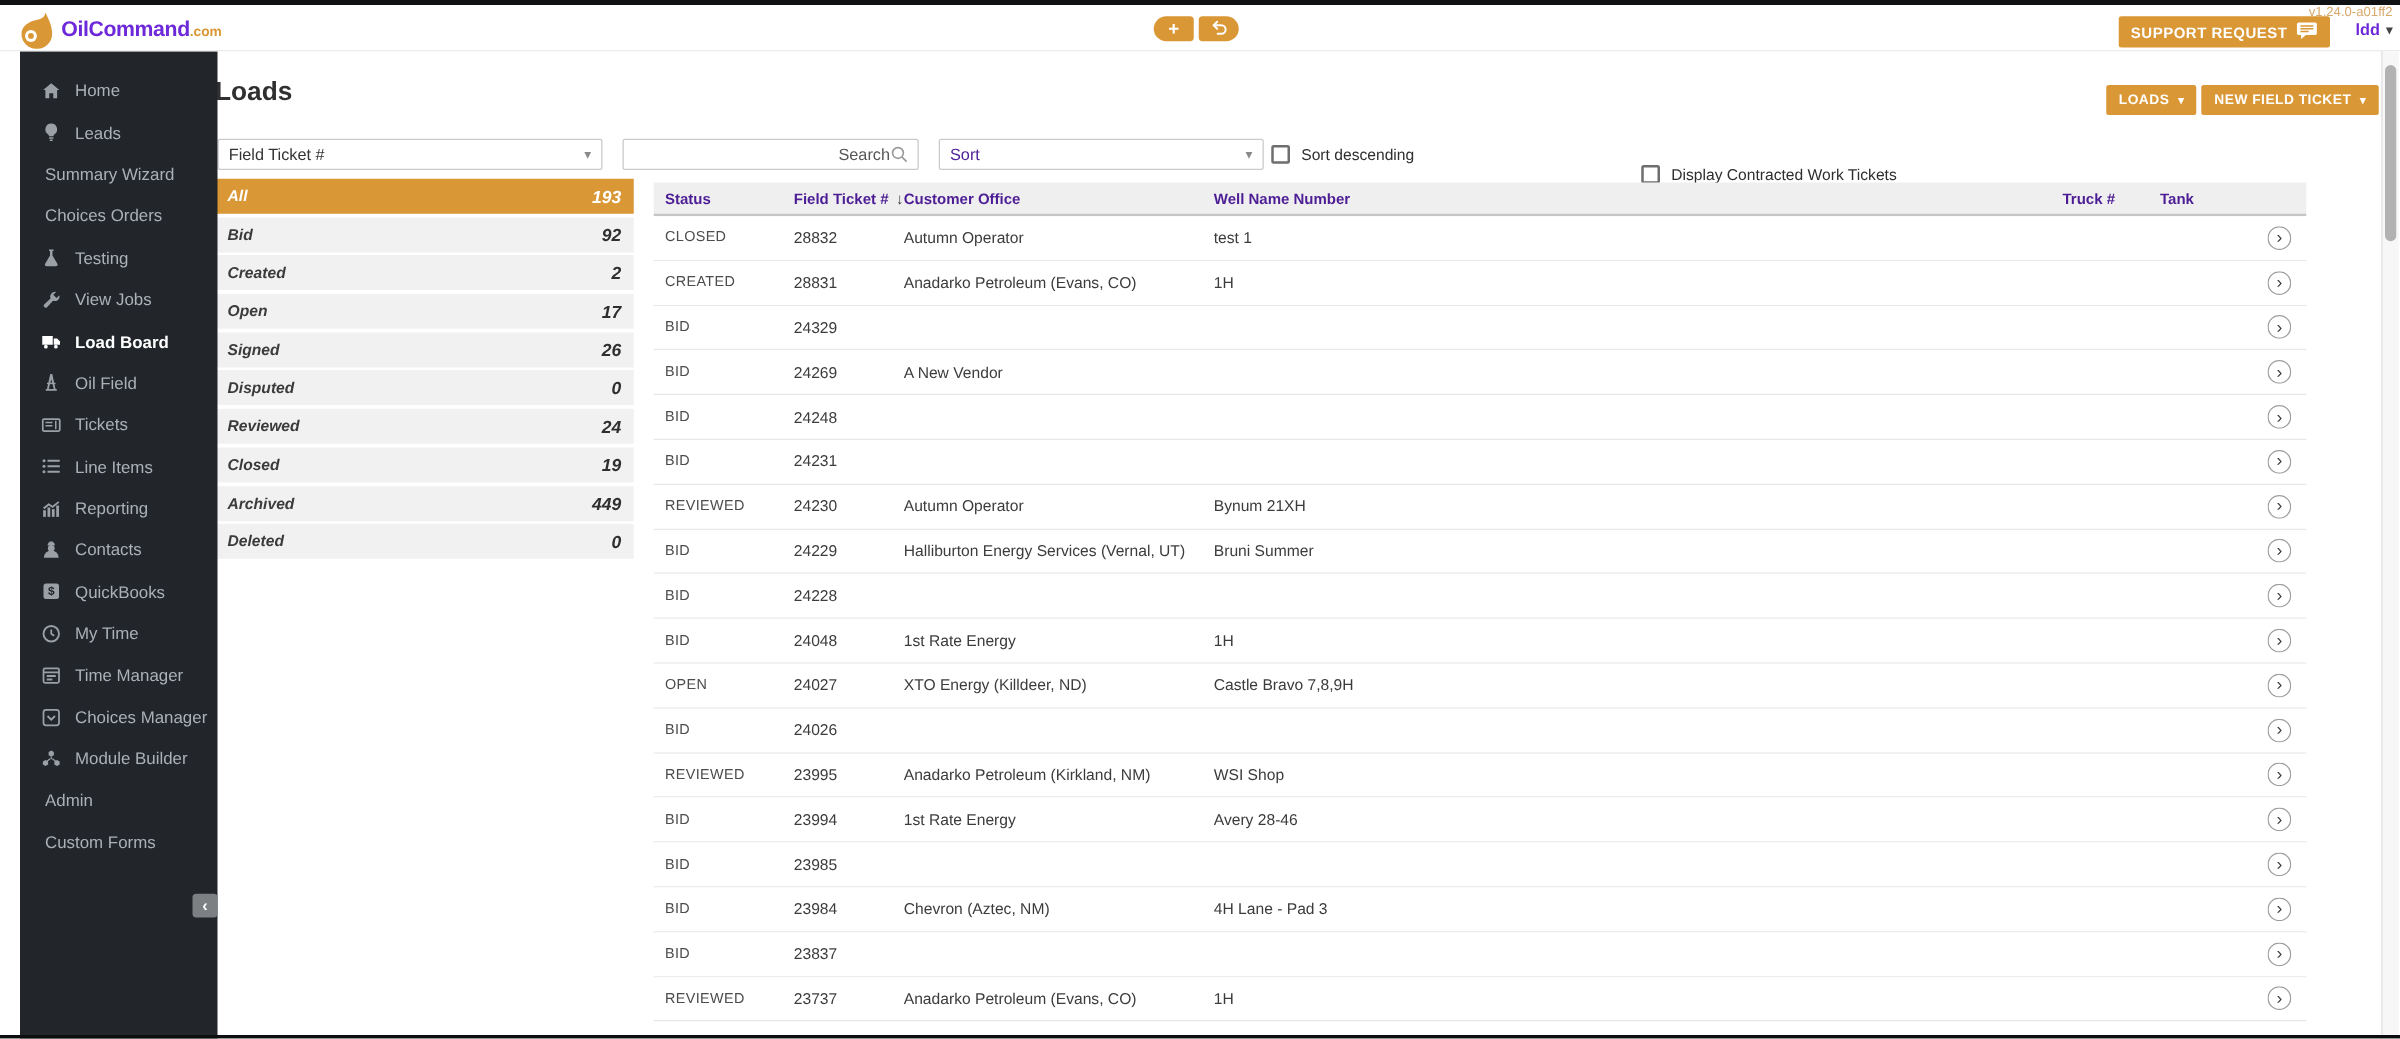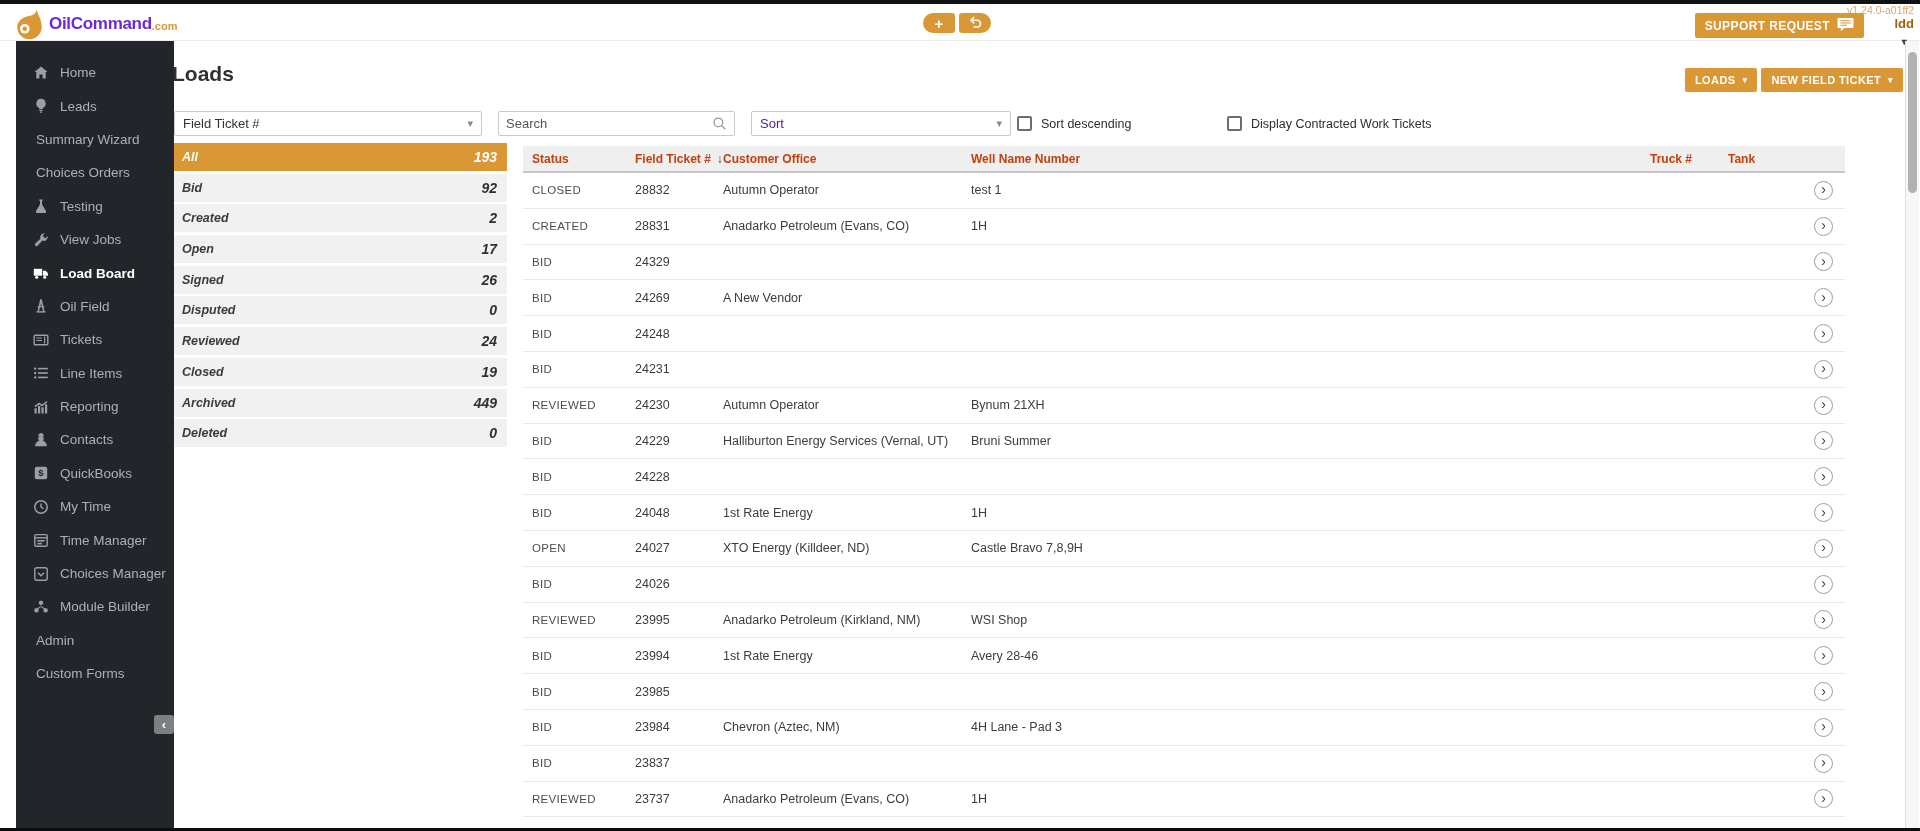--- a/index.html
+++ b/index.html
@@ -18,21 +18,21 @@
   .pill-btn { width:32px; height:20px; background:var(--accent); border:none; color:#fff;
               display:flex; align-items:center; justify-content:center; cursor:pointer; }
   .pill-btn.left { border-radius:10px 3px 3px 10px; font-size:15px; font-weight:bold; line-height:1; }
   .pill-btn.right { border-radius:3px 10px 10px 3px; }
   .version { position:absolute; right:6px; top:0px; font-size:10.5px; color:#d8a96d; }
   .support-btn { position:absolute; right:56px; top:9px; height:25px; padding:0 10px;
                  background:var(--accent); color:#fff; border:none; border-radius:2px;
                  font-family:inherit; font-size:12px; font-weight:bold; letter-spacing:.4px;
                  display:flex; align-items:center; gap:7px; cursor:pointer; }
   .user-menu { position:absolute; right:6px; top:12px; display:flex; align-items:center; gap:5px;
-               font-size:13px; font-weight:bold; color:#a16207; cursor:pointer;flex-direction:column; }
+               font-size:13px; font-weight:bold; color:#6d28d9; cursor:pointer; }
   .caret::after { content:"▾"; }
   .user-menu .caret { color:#444; font-size:10px; }
 
   
   .sidebar { position:absolute; left:16px; top:41px; width:158px; height:790px; background:var(--sidebar-bg); z-index:4; }
   #sidebar-nav { padding-top:15px; }
   .side-item { height:33.4px; display:flex; align-items:center; padding-left:16px; gap:10px; cursor:pointer; }
   .side-item.no-icon { padding-left:20px; }
   .side-icon { width:18px; display:flex; align-items:center; justify-content:center; color:#9aa0a5; }
   .side-icon svg { width:16px; height:16px; display:block; }
@@ -53,44 +53,44 @@
 
   
   .filter-row > * { position:absolute; top:111px; height:25px; }
   .select { background:#fff; border:1px solid #c9c9c9; border-radius:2px; display:flex; align-items:center;
             padding:0 8px; font-size:13px; color:#333; cursor:pointer; }
   .select .caret { margin-left:auto; color:#8a8a8a; font-size:11px; }
   .select.placeholder-style > span:first-child { color:#4c1d95; }
   .f-select1 { left:174px; width:308px; }
   .f-search  { left:498px; width:237px; background:#fff; border:1px solid #c9c9c9; border-radius:2px;
                display:flex; align-items:center; padding:0 7px; }
-  .f-search input { flex:1; border:none; outline:none; font-family:inherit; font-size:13px; color:#333; background:transparent; }
+  .f-search input { flex:1; border:none; outline:none; font-family:inherit; font-size:13px; color:#333; background:transparent;text-align:right; }
   .f-search input::placeholder { color:#555; opacity:1; }
   .search-icon svg { display:block; width:15px; height:15px; }
   .f-sort { left:751px; width:260px; }
   .cb { display:flex; align-items:center; gap:9px; cursor:pointer; font-size:12.5px; color:#2e2e2e; }
   .cb .box { width:15px; height:15px; border:2px solid #6e6e6e; border-radius:2px; background:#fff; flex:0 0 auto; }
   .cb1 { left:1017px; }
-  .cb2 { left:1227px; }
+  .cb2 { left:1313px;margin-top:16px; }
 
   
   .status-list { position:absolute; left:172px; top:143px; width:335px; }
   .status-item { height:28px; margin-bottom:2.7px; background:#f1f1f1; display:flex; align-items:center;
                  padding:0 10px; cursor:pointer;font-style:italic; }
   .s-label { font-size:12.5px; font-weight:bold; color:#3b3b3b; }
   .s-count { margin-left:auto; font-size:14px; font-weight:bold; color:#2f2f2f; }
   .status-item.selected { background:var(--accent); }
   .status-item.selected .s-label, .status-item.selected .s-count { color:#fff; }
 
   
   .loads-table { position:absolute; left:523px; top:146px; width:1322px; }
   .thead, .trow { display:grid; grid-template-columns:103px 88px 248px 679px 78px 60px 1fr;
                   align-items:center; padding-left:9px; }
   .thead { height:27px; background:#efefef; border-bottom:2px solid #c6c6c6; }
-  .th { font-size:12px; font-weight:bold; color:#c2410c; white-space:nowrap; display:flex; align-items:center; }
+  .th { font-size:12px; font-weight:bold; color:#4c1d95; white-space:nowrap; display:flex; align-items:center; }
   .sort-arrow::after { content:"↓"; color:#444; font-size:12px; margin-left:6px; font-weight:normal; }
   .trow { height:35.8px; border-bottom:1px solid #e8e8e8; background:#fff; cursor:pointer; }
   .trow span { font-size:12.5px; color:#3c3c3c; white-space:nowrap; overflow:hidden; }
   .trow .c-status { font-size:11.5px; color:#4c4c4c; letter-spacing:.3px; }
   .c-action { justify-self:end; margin-right:12px; }
   .chev { width:19px; height:19px; border:1.5px solid #9e9e9e; border-radius:50%; color:#9e9e9e;
           display:flex; align-items:center; justify-content:center; cursor:pointer; }
   .chev::after { content:"›"; font-size:14px; line-height:1; margin-top:-2px; }
 
   

